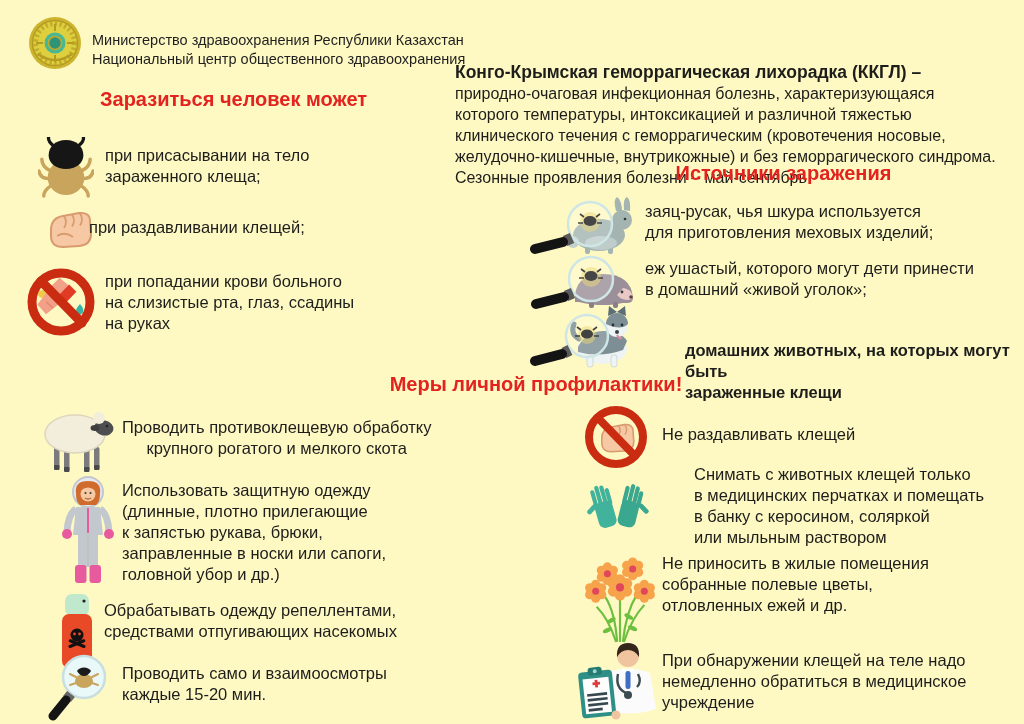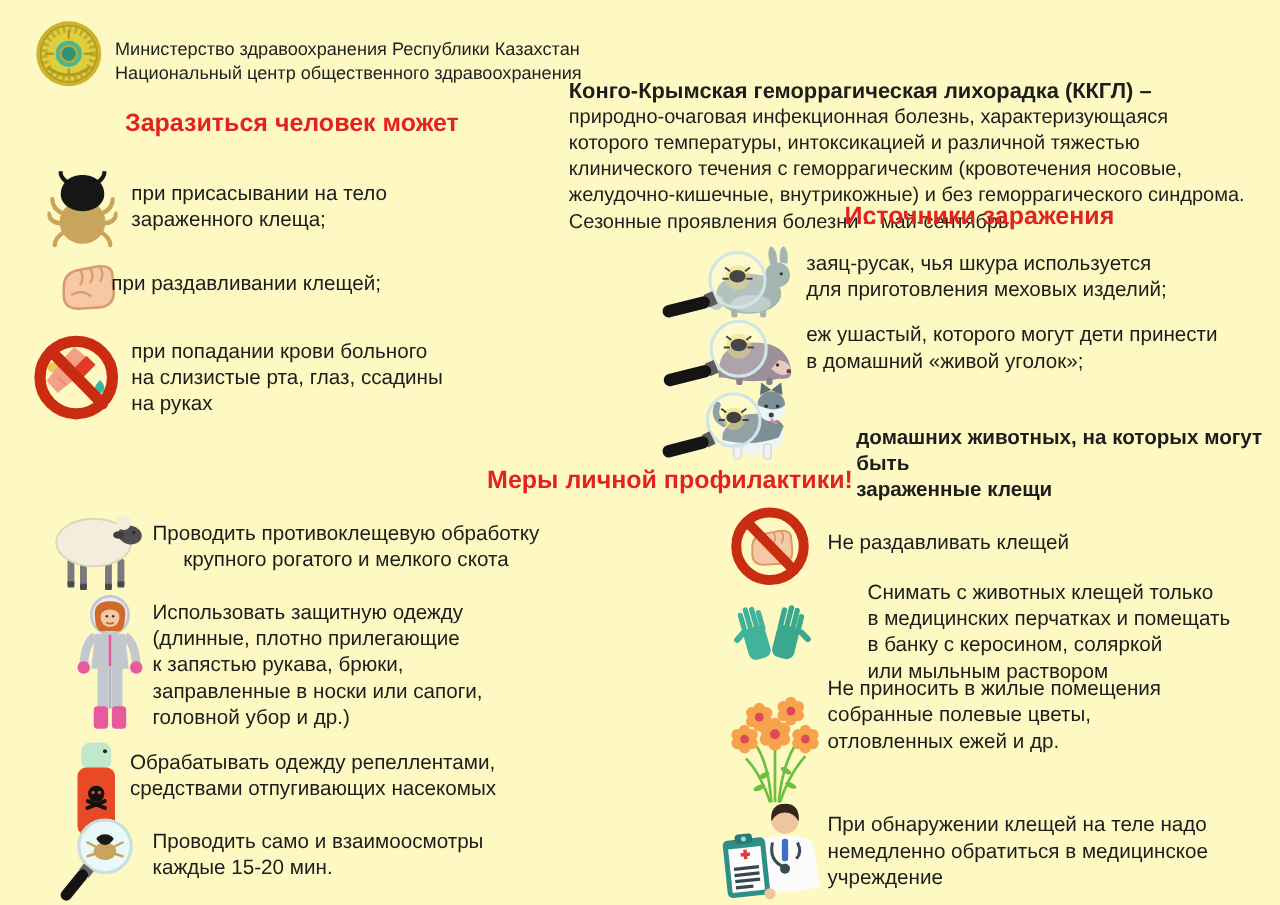--- a/index.html
+++ b/index.html
@@ -322,21 +322,21 @@
         <ellipse cx="24" cy="76" rx="5" ry="2.2" transform="rotate(-25 24 76)"></ellipse>
         <ellipse cx="50" cy="74" rx="5" ry="2.2" transform="rotate(25 50 74)"></ellipse>
       </g>
       <use href="#fl" transform="translate(24,18)"></use>
       <use href="#fl" transform="translate(50,13)"></use>
       <use href="#fl" transform="translate(37,32) scale(1.15)"></use>
       <use href="#fl" transform="translate(12,36)"></use>
       <use href="#fl" transform="translate(62,36)"></use>
     </svg>
   </div>
-  <div class="abs itext" style="left:662px;top:541px;">Не приносить в жилые помещения
+  <div class="abs itext" style="left:662px;top:553px;">Не приносить в жилые помещения
 собранные полевые цветы,
 отловленных ежей и др.</div>
 
   <div class="abs" style="left:576px;top:641px;">
     <svg class="icon" viewBox="0 0 84 80" width="84" height="80">
       <path d="M30 32 q22 -9 44 0 l6 36 q-28 9 -56 0z" fill="#fbfbfb"></path>
       <circle cx="52" cy="15" r="11" fill="#f0c49e"></circle>
       <path d="M41 16 q-1 -14 11 -14 q12 0 11 14 q-4 -7 -11 -7 q-7 0 -11 7z" fill="#35261c"></path>
       <path d="M46 28 h12 l-6 10z" fill="#ffffff"></path>
       <rect x="49.5" y="30" width="5" height="18" rx="2.2" fill="#3e6fc4"></rect>

